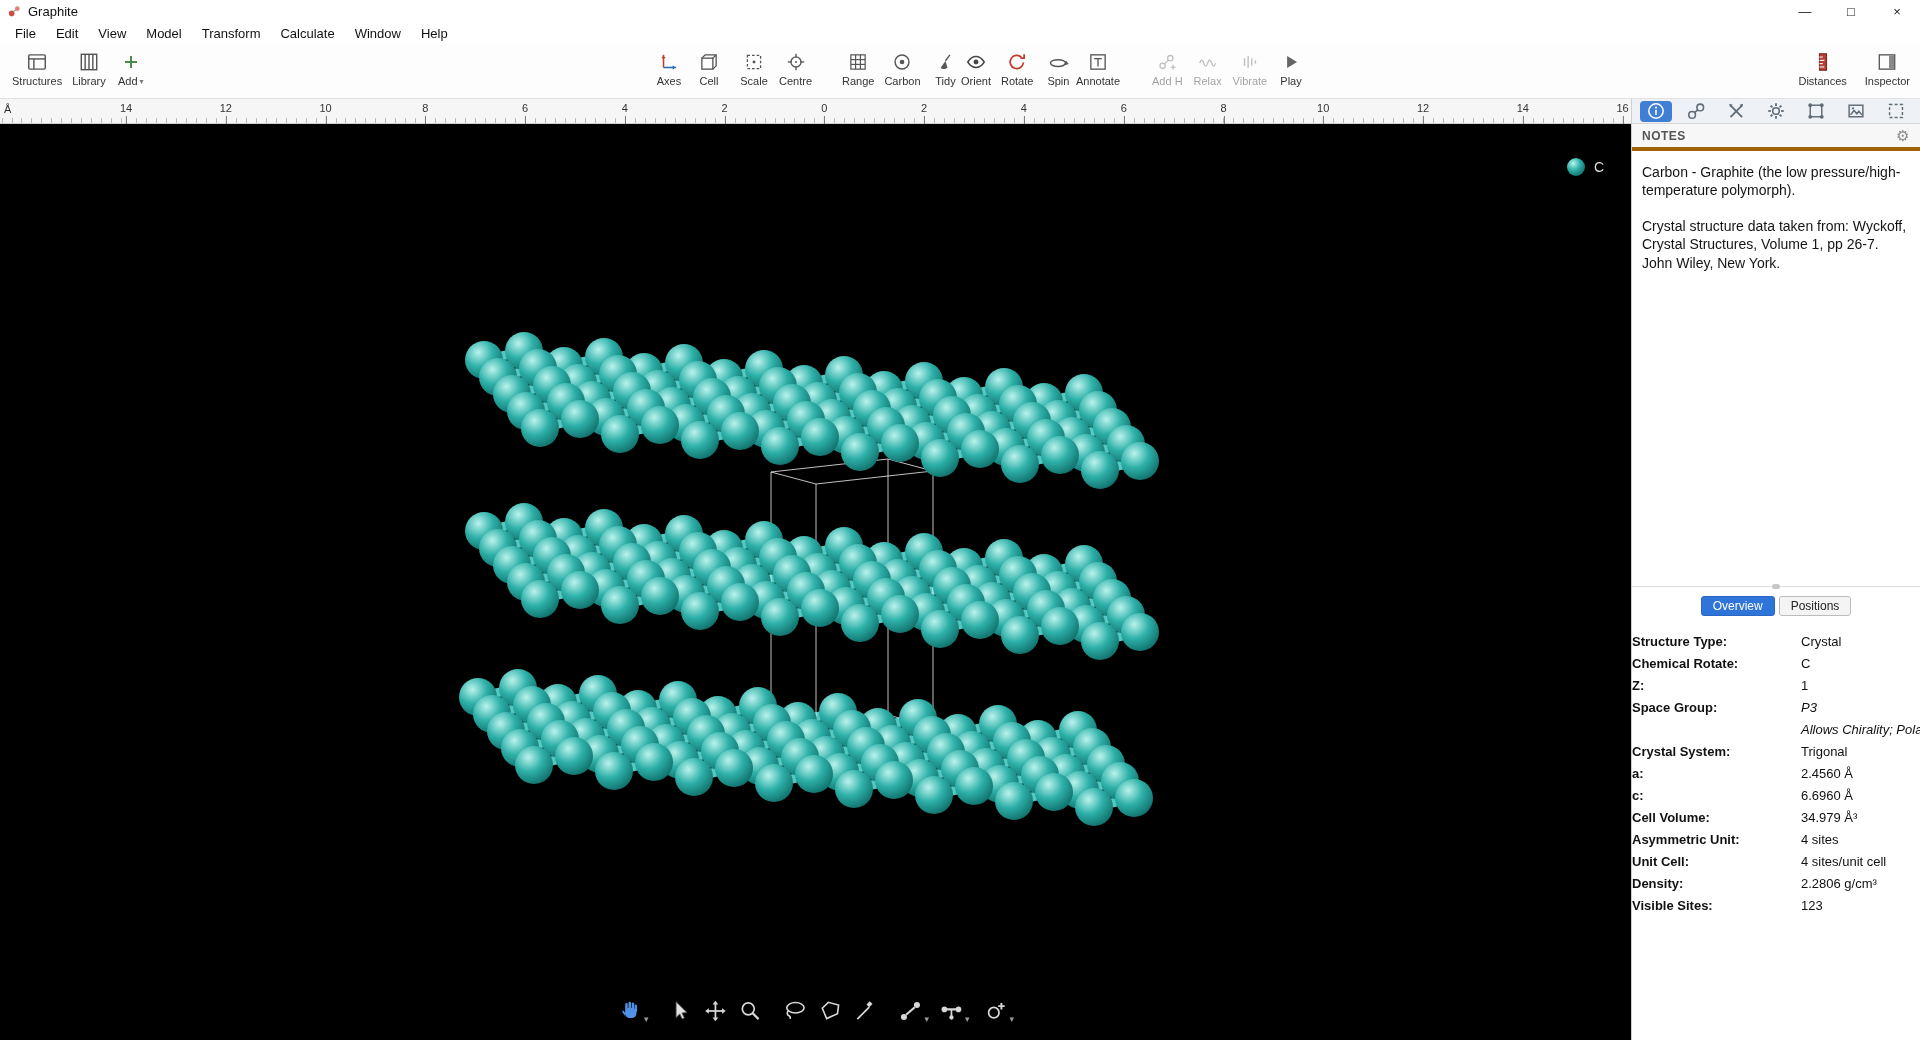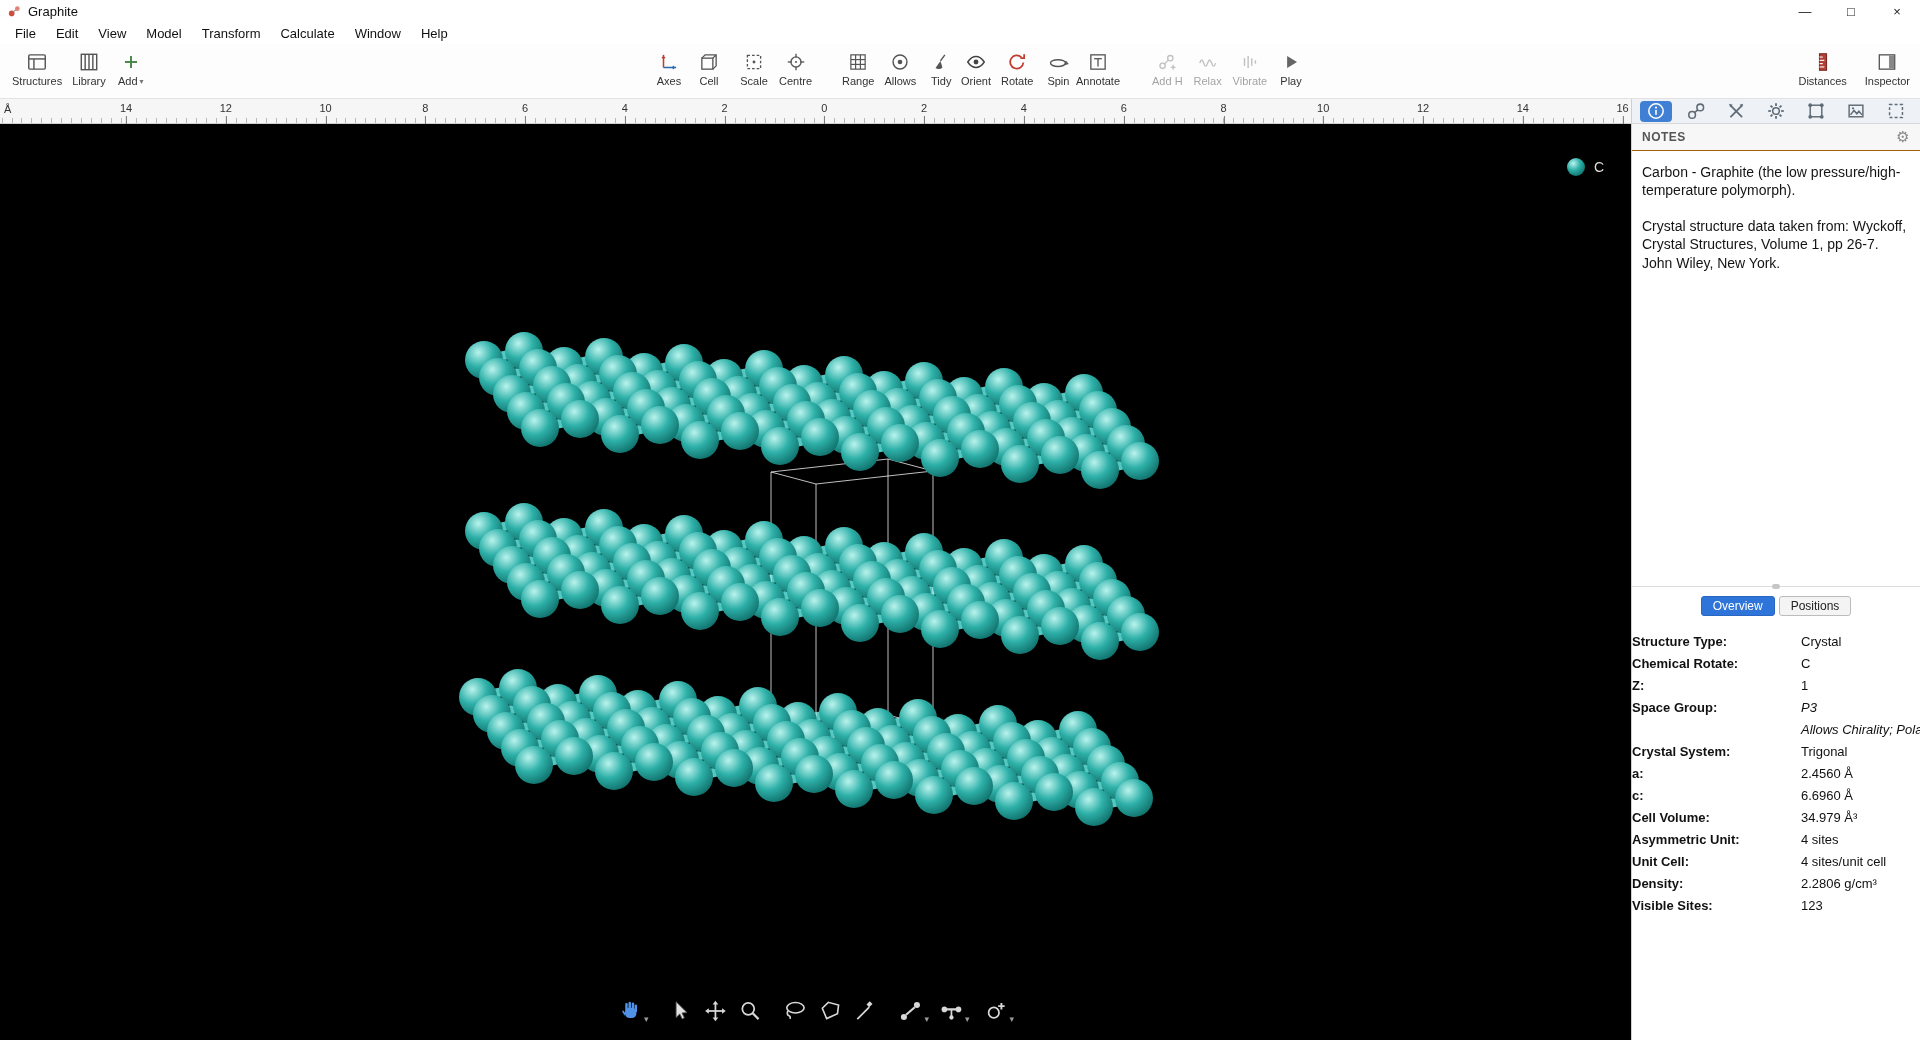--- a/index.html
+++ b/index.html
@@ -55,21 +55,21 @@
   .vtools{position:absolute;left:50%;bottom:16px;transform:translateX(-50%);
     display:flex;align-items:center;gap:9px}
   .vtool{display:flex;align-items:flex-end}
   .vticon{display:flex;align-items:center;justify-content:center}
   .caret{color:#9a9a9a;font-size:9px;margin-left:1px;line-height:10px}
 
   
   .sidepanel{position:absolute;top:124px;left:1631px;width:289px;height:916px;background:#fff;
     border-left:1px solid #cfcfcf}
   .notes-header{height:27px;display:flex;align-items:center;justify-content:space-between;
-    padding:0 10px;background:#f7f7f7;border-bottom:1px solid #a16207;
+    padding:0 10px;background:#f7f7f7;border-bottom:4px solid #a16207;
     font-size:12px;font-weight:bold;color:#555;letter-spacing:.5px}
   .notes-gear{font-size:15px;color:#8a8a8a;font-weight:normal}
   .notes-body{padding:12px 10px 0 10px;font-size:14px;line-height:1.32;color:#141414}
   .notes-body p{margin-bottom:17px}
   .panel-divider{position:absolute;top:459px;left:0;width:100%;height:7px}
   .panel-divider::before{content:"";position:absolute;top:3px;left:0;right:0;height:1px;background:#ddd}
   .divider-handle{position:absolute;top:1px;left:50%;transform:translateX(-50%);
     width:8px;height:5px;border-radius:3px;background:#c6c6c6}
   .ov-tabs{position:absolute;top:472px;left:0;width:100%;display:flex;justify-content:center;gap:4px}
   .ov-tab{font-size:12px;padding:2px 11px;border:1px solid #bcbcbc;border-radius:3px;
@@ -250,21 +250,21 @@
         </div>
         <div class="tb-btn">
           <span class="tb-icon">
             <svg width="22" height="22" viewBox="0 0 20 20">
               <g stroke="#555" fill="none" stroke-width="1.3">
                 <circle cx="10" cy="10" r="6.3"></circle>
                 <circle cx="10" cy="10" r="2.1" fill="#555" stroke="none"></circle>
               </g>
             </svg>
           </span>
-          <span class="tb-label">Allows</span>
+          <span class="tb-label">Carbon</span>
         </div>
         <div class="tb-btn">
           <span class="tb-icon">
             <svg width="22" height="22" viewBox="0 0 20 20">
               <g stroke="#555" fill="none" stroke-width="1.3">
                 <line x1="13.5" y1="3.5" x2="9.5" y2="9"></line>
                 <path d="M9.5 9 l-4.5 6.5 c1.8 1.3 4.6 1.1 6.3 -0.6 Z" fill="#555" stroke="none"></path>
               </g>
             </svg>
           </span>

